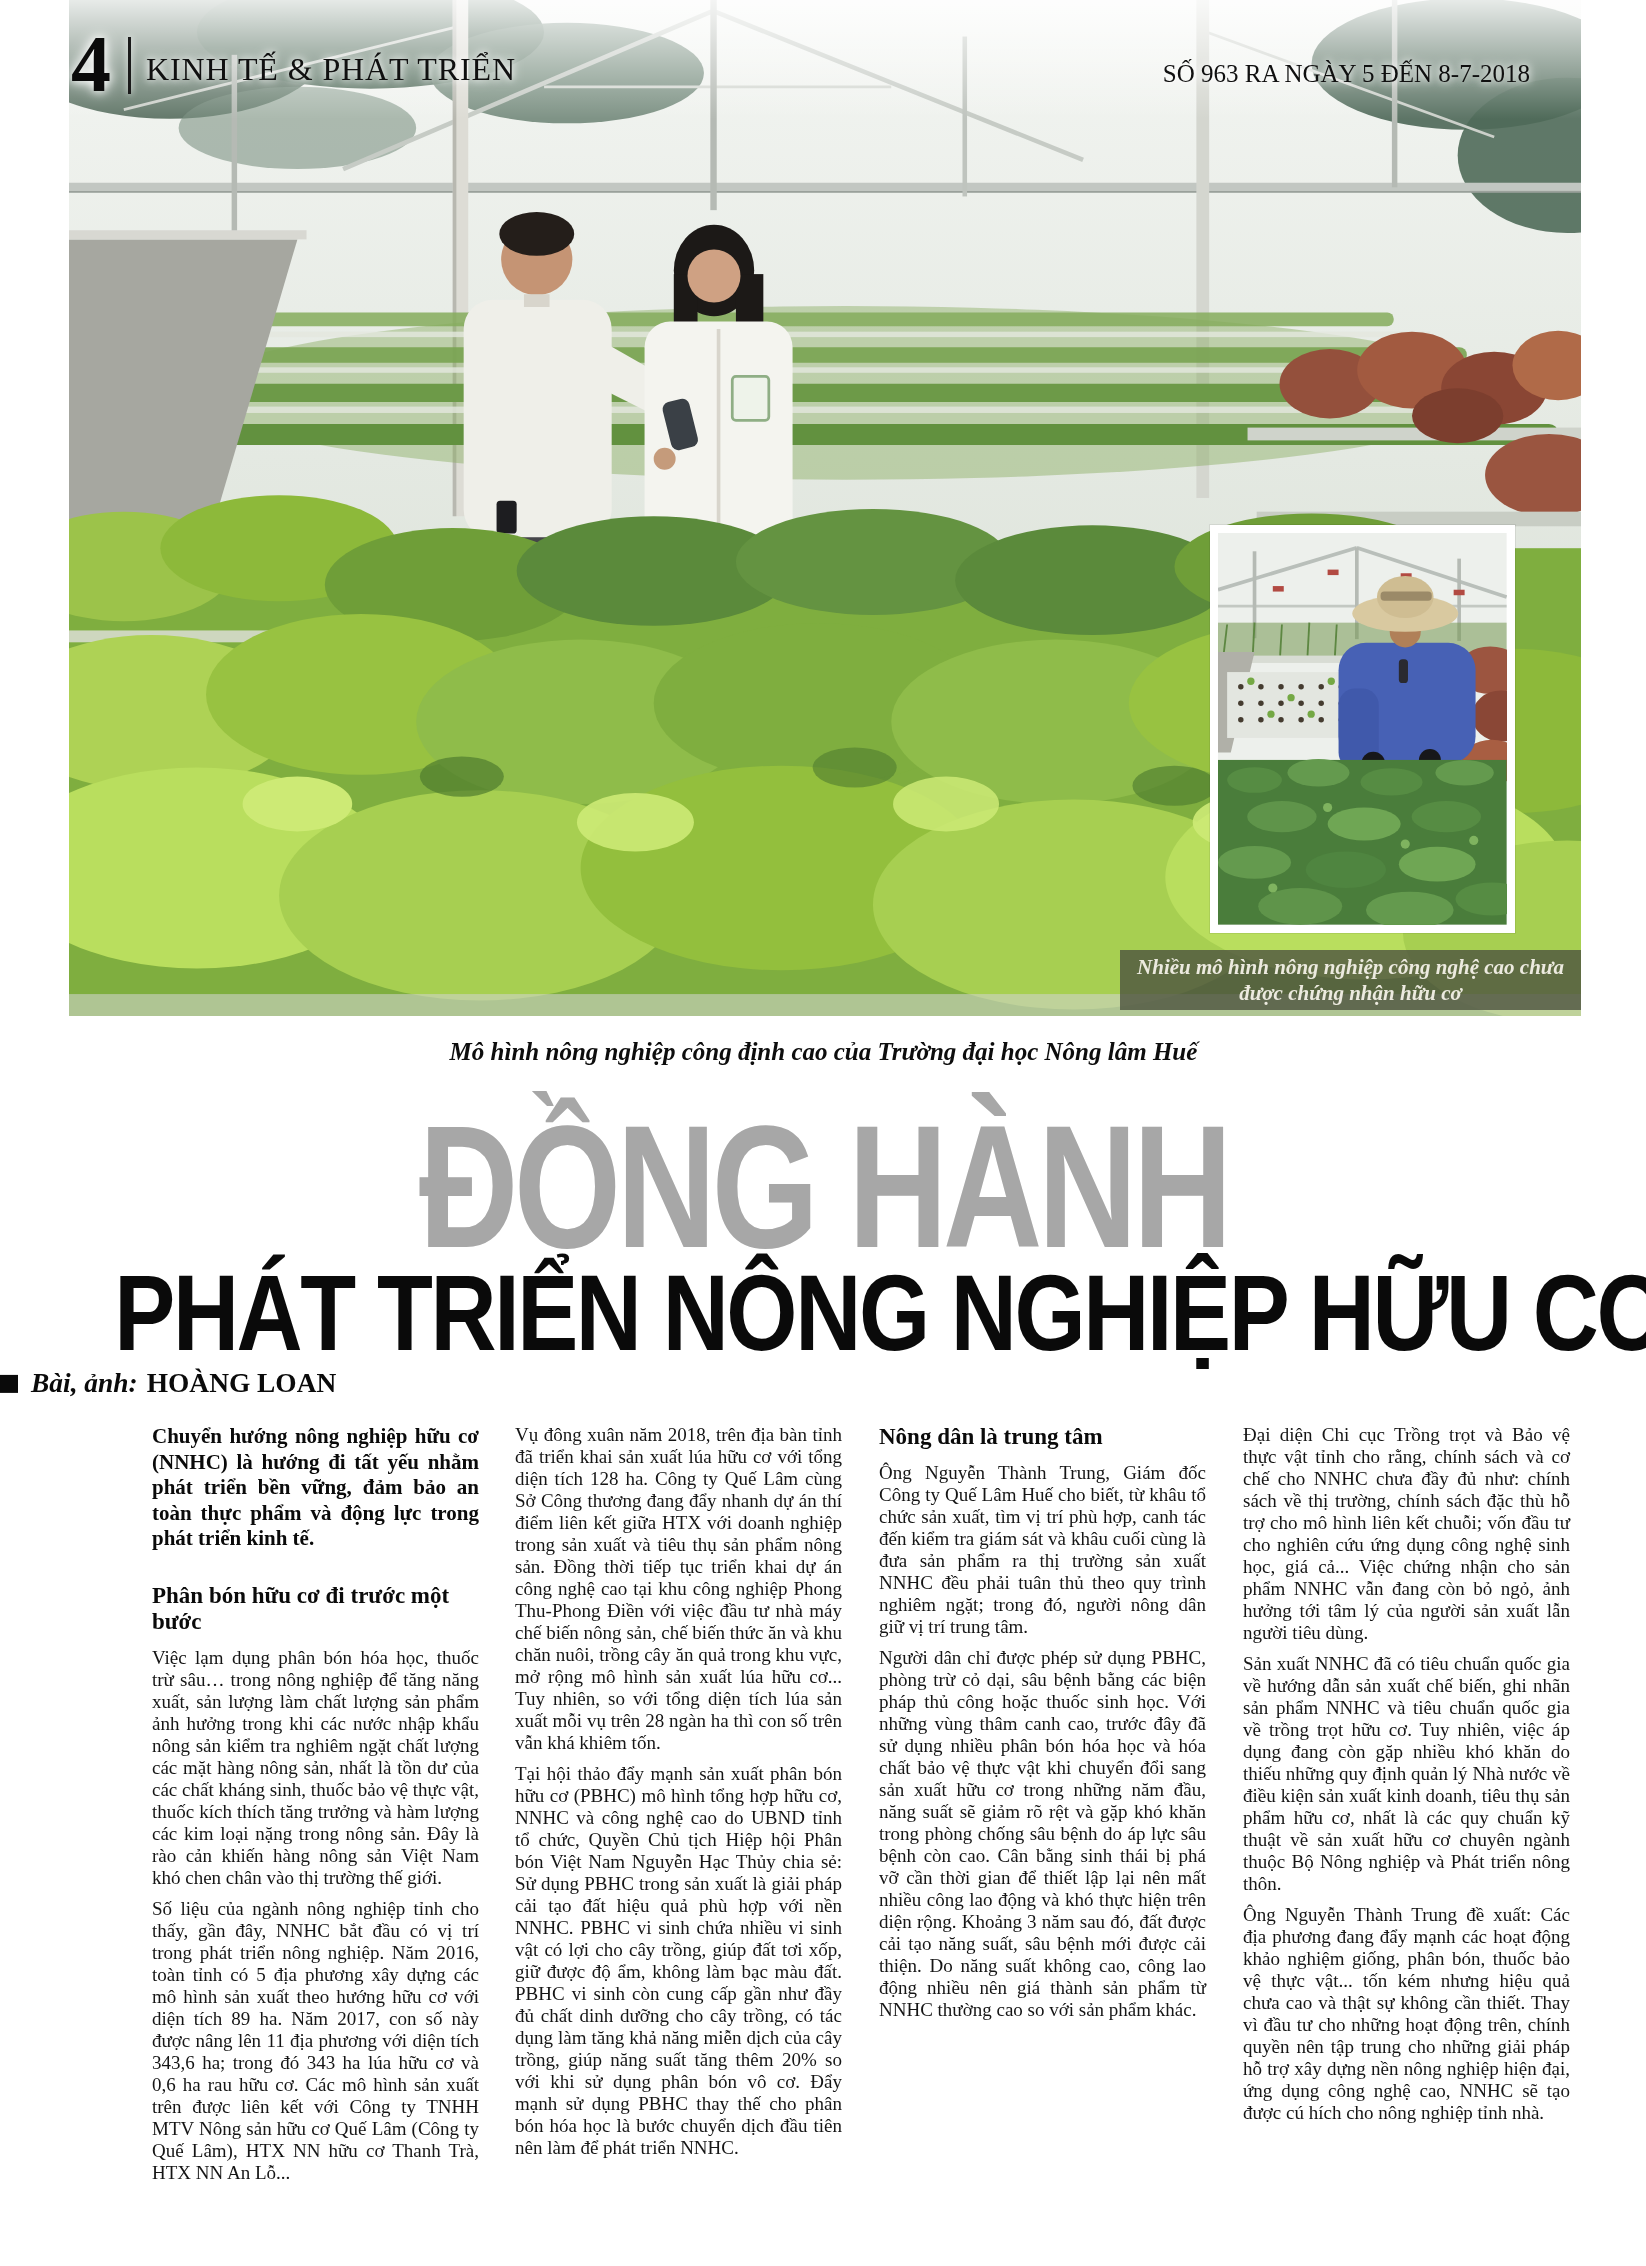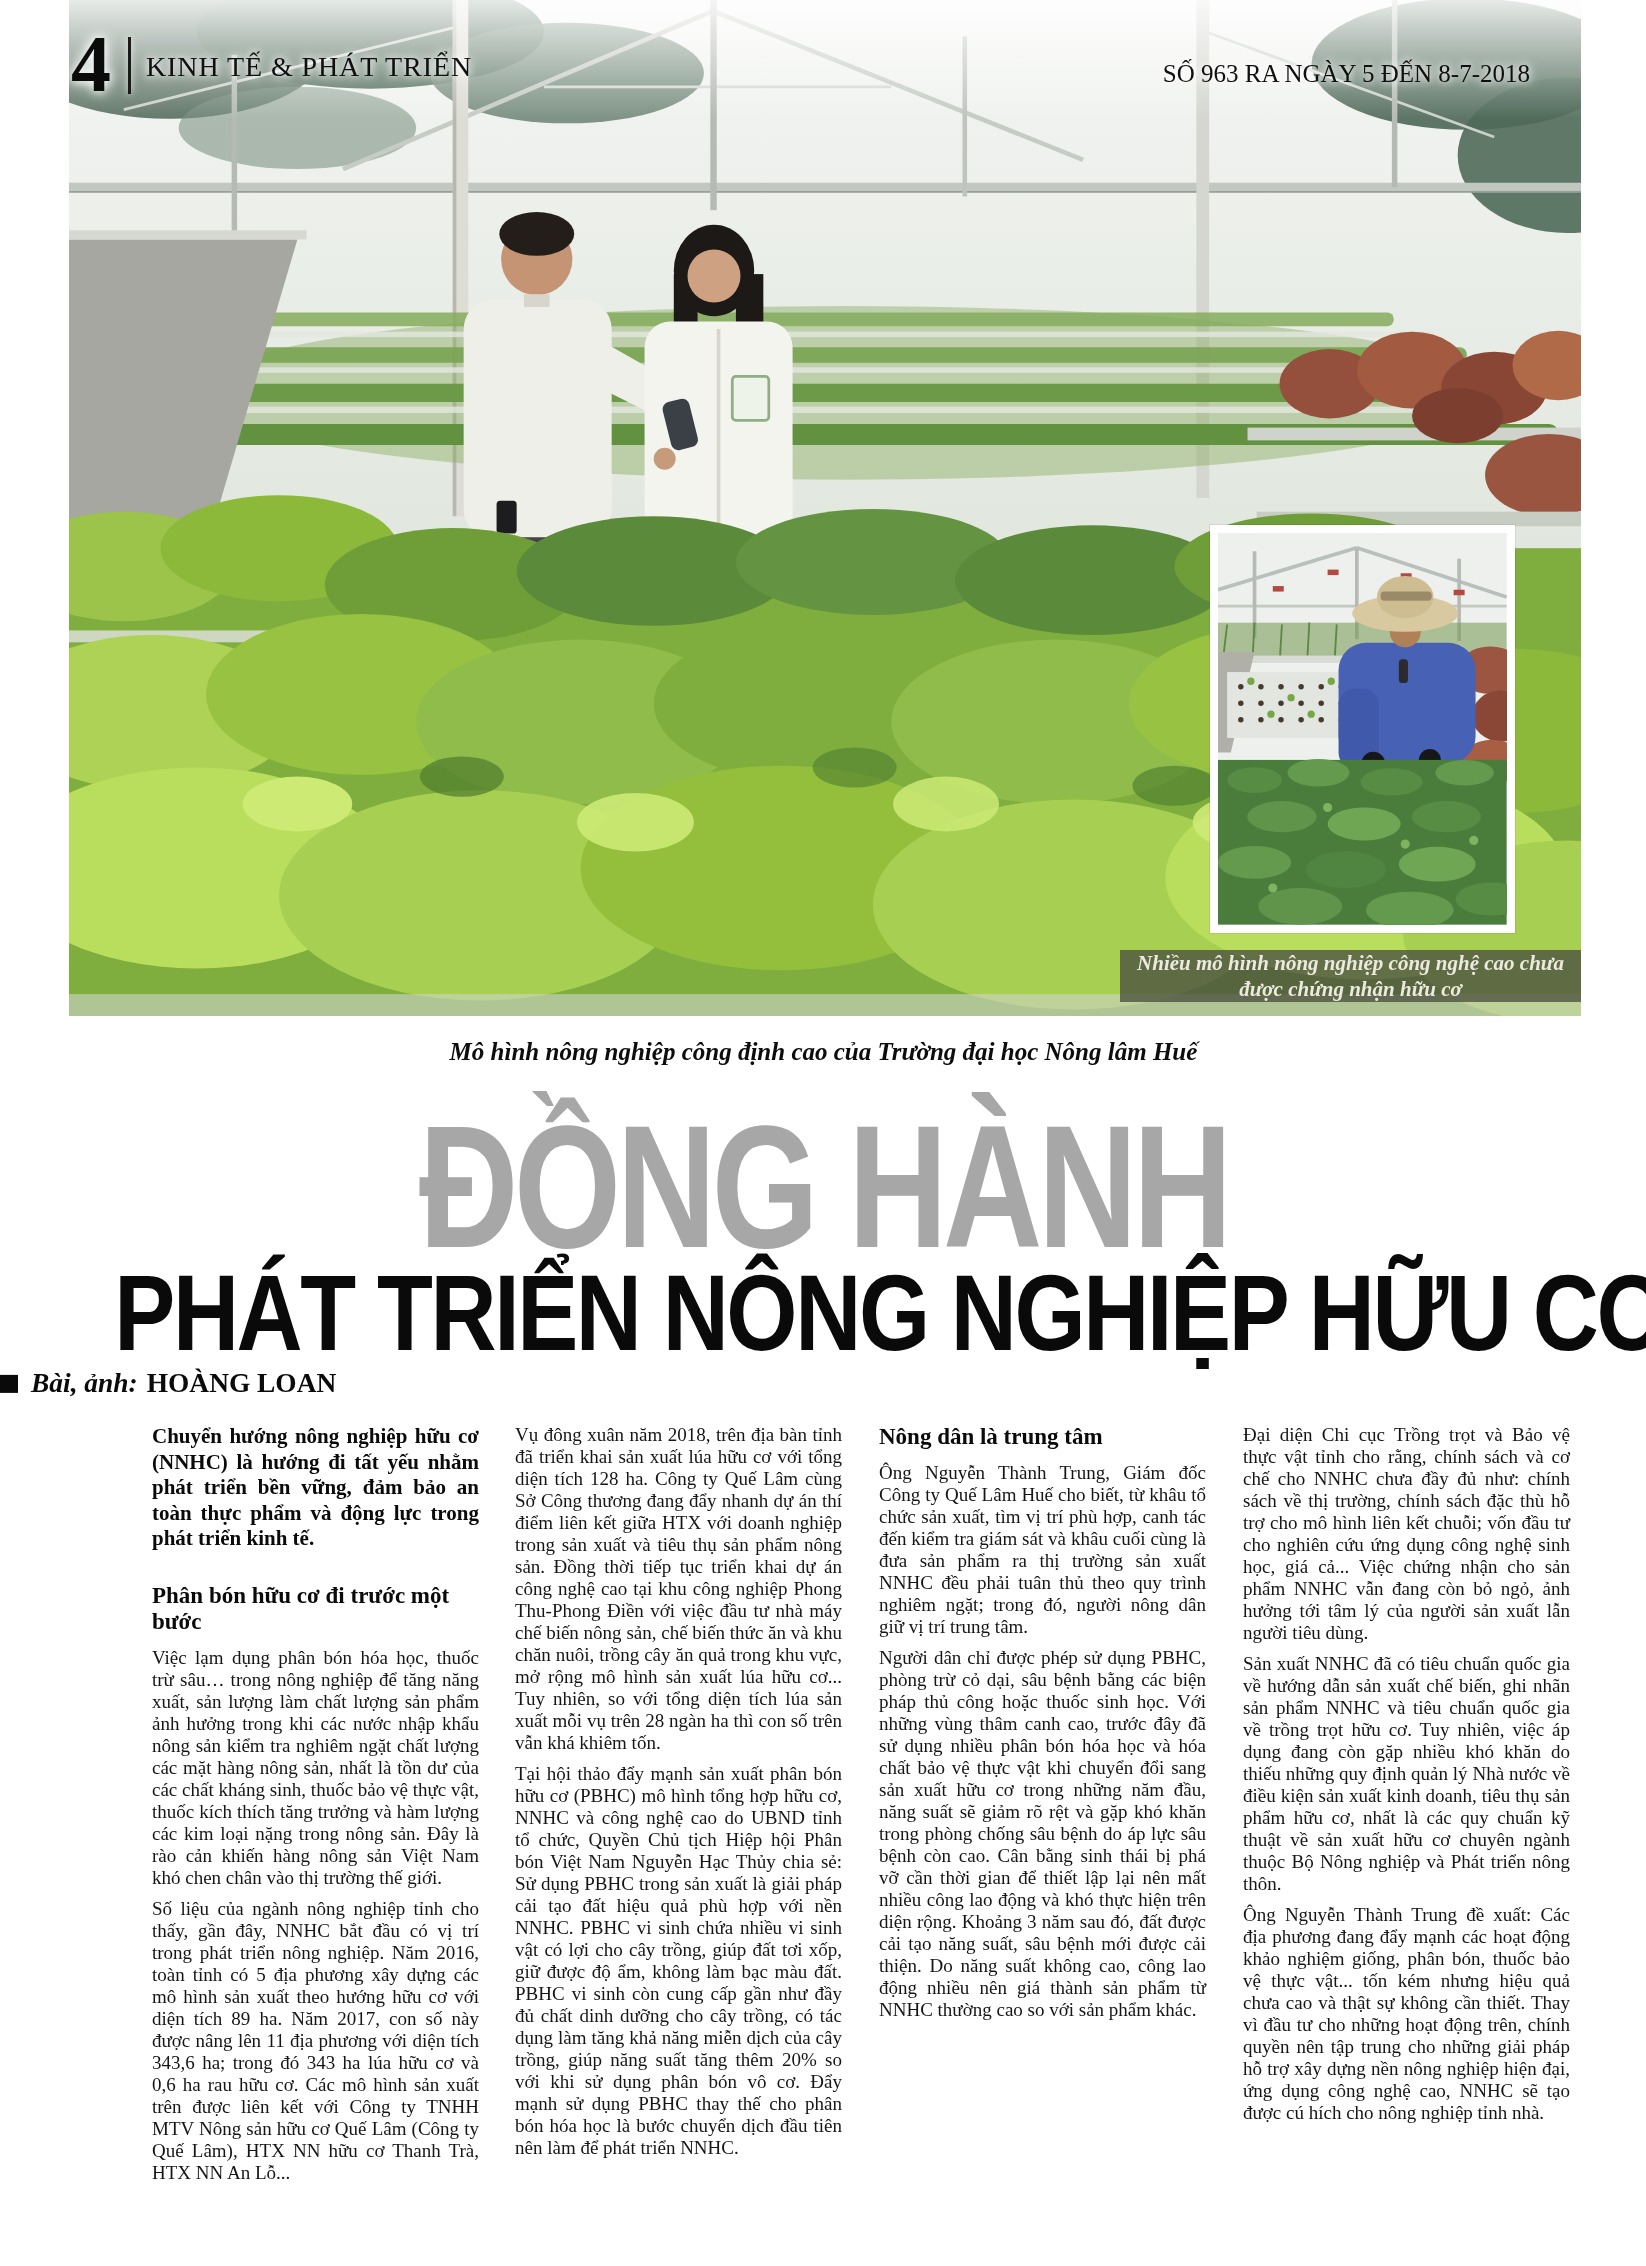--- a/index.html
+++ b/index.html
@@ -7,32 +7,32 @@
         font-family:"Liberation Serif",serif;color:#111;}
 
   
   .photo{position:absolute;left:69px;top:0;width:1512px;height:1016px;overflow:hidden;background:#e7ebe4;}
   .photo svg.main{position:absolute;left:0;top:0;width:100%;height:100%;}
 
   .inset{position:absolute;left:1141px;top:525px;width:305px;height:408px;background:#ffffff;
          padding:8.2px;box-sizing:border-box;box-shadow:0 0 0 0.9px rgba(0,0,0,.08);}
   .inset svg{width:100%;height:100%;display:block;}
 
-  .inset-caption{position:absolute;left:1051px;top:950px;width:461px;height:52px;
+  .inset-caption{position:absolute;left:1051px;top:950px;width:461px;height:60px;
          background:rgba(78,83,64,.80);display:flex;flex-direction:column;justify-content:center;
          text-align:center;font-style:italic;font-weight:bold;font-size:21px;line-height:26.5px;color:#eceadf;}
 
   
   .hdr-shade{position:absolute;left:0;top:0;width:100%;height:119px;
          background:linear-gradient(to bottom,rgba(255,255,255,.85),rgba(255,255,255,0));}
   .page-number{position:absolute;left:71px;top:24px;font-size:80px;line-height:80px;font-weight:bold;
          color:#0b0b0b;text-shadow:0 0 9.1px #fff,0 0 16.4px #fff;}
   .hdr-divider{position:absolute;left:128px;top:37px;width:2.7px;height:57px;background:#1a1a1a;
          box-shadow:0 0 7.3px #fff;}
-  .section-title{position:absolute;left:146px;top:51px;font-size:28px;letter-spacing:0.9px;color:#101010;
+  .section-title{position:absolute;left:146px;top:51px;font-size:32px;letter-spacing:0.9px;color:#101010;
          text-shadow:0 0 7.3px #fff,0 0 12.8px #fff;}
   .issue-info{position:absolute;right:117px;top:60px;font-size:25px;color:#101010;
          text-shadow:0 0 7.3px #fff,0 0 12.8px #fff;}
 
   
   .main-caption{position:absolute;left:0;top:1038px;width:100%;text-align:center;
          font-style:italic;font-weight:bold;font-size:25px;color:#0d0d0d;}
 
   
   .title1{position:absolute;left:0;top:1113px;width:100%;text-align:center;white-space:nowrap;}

